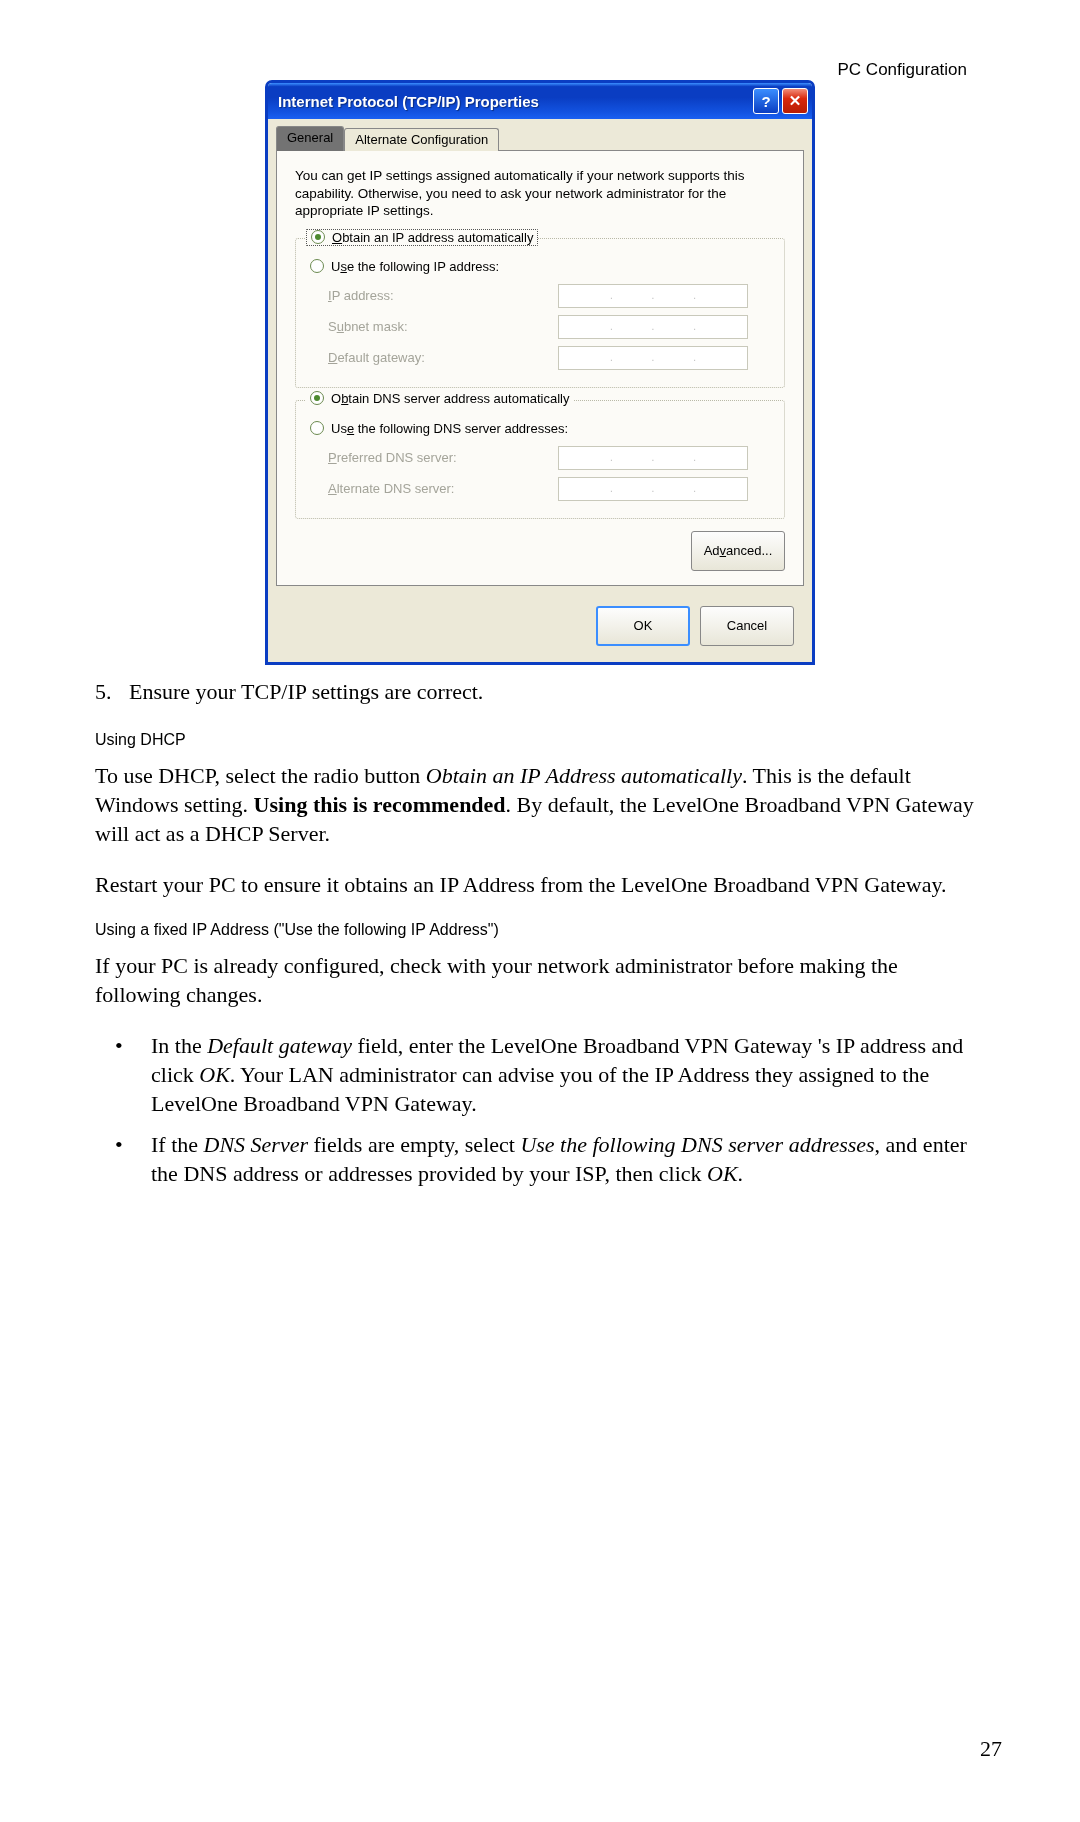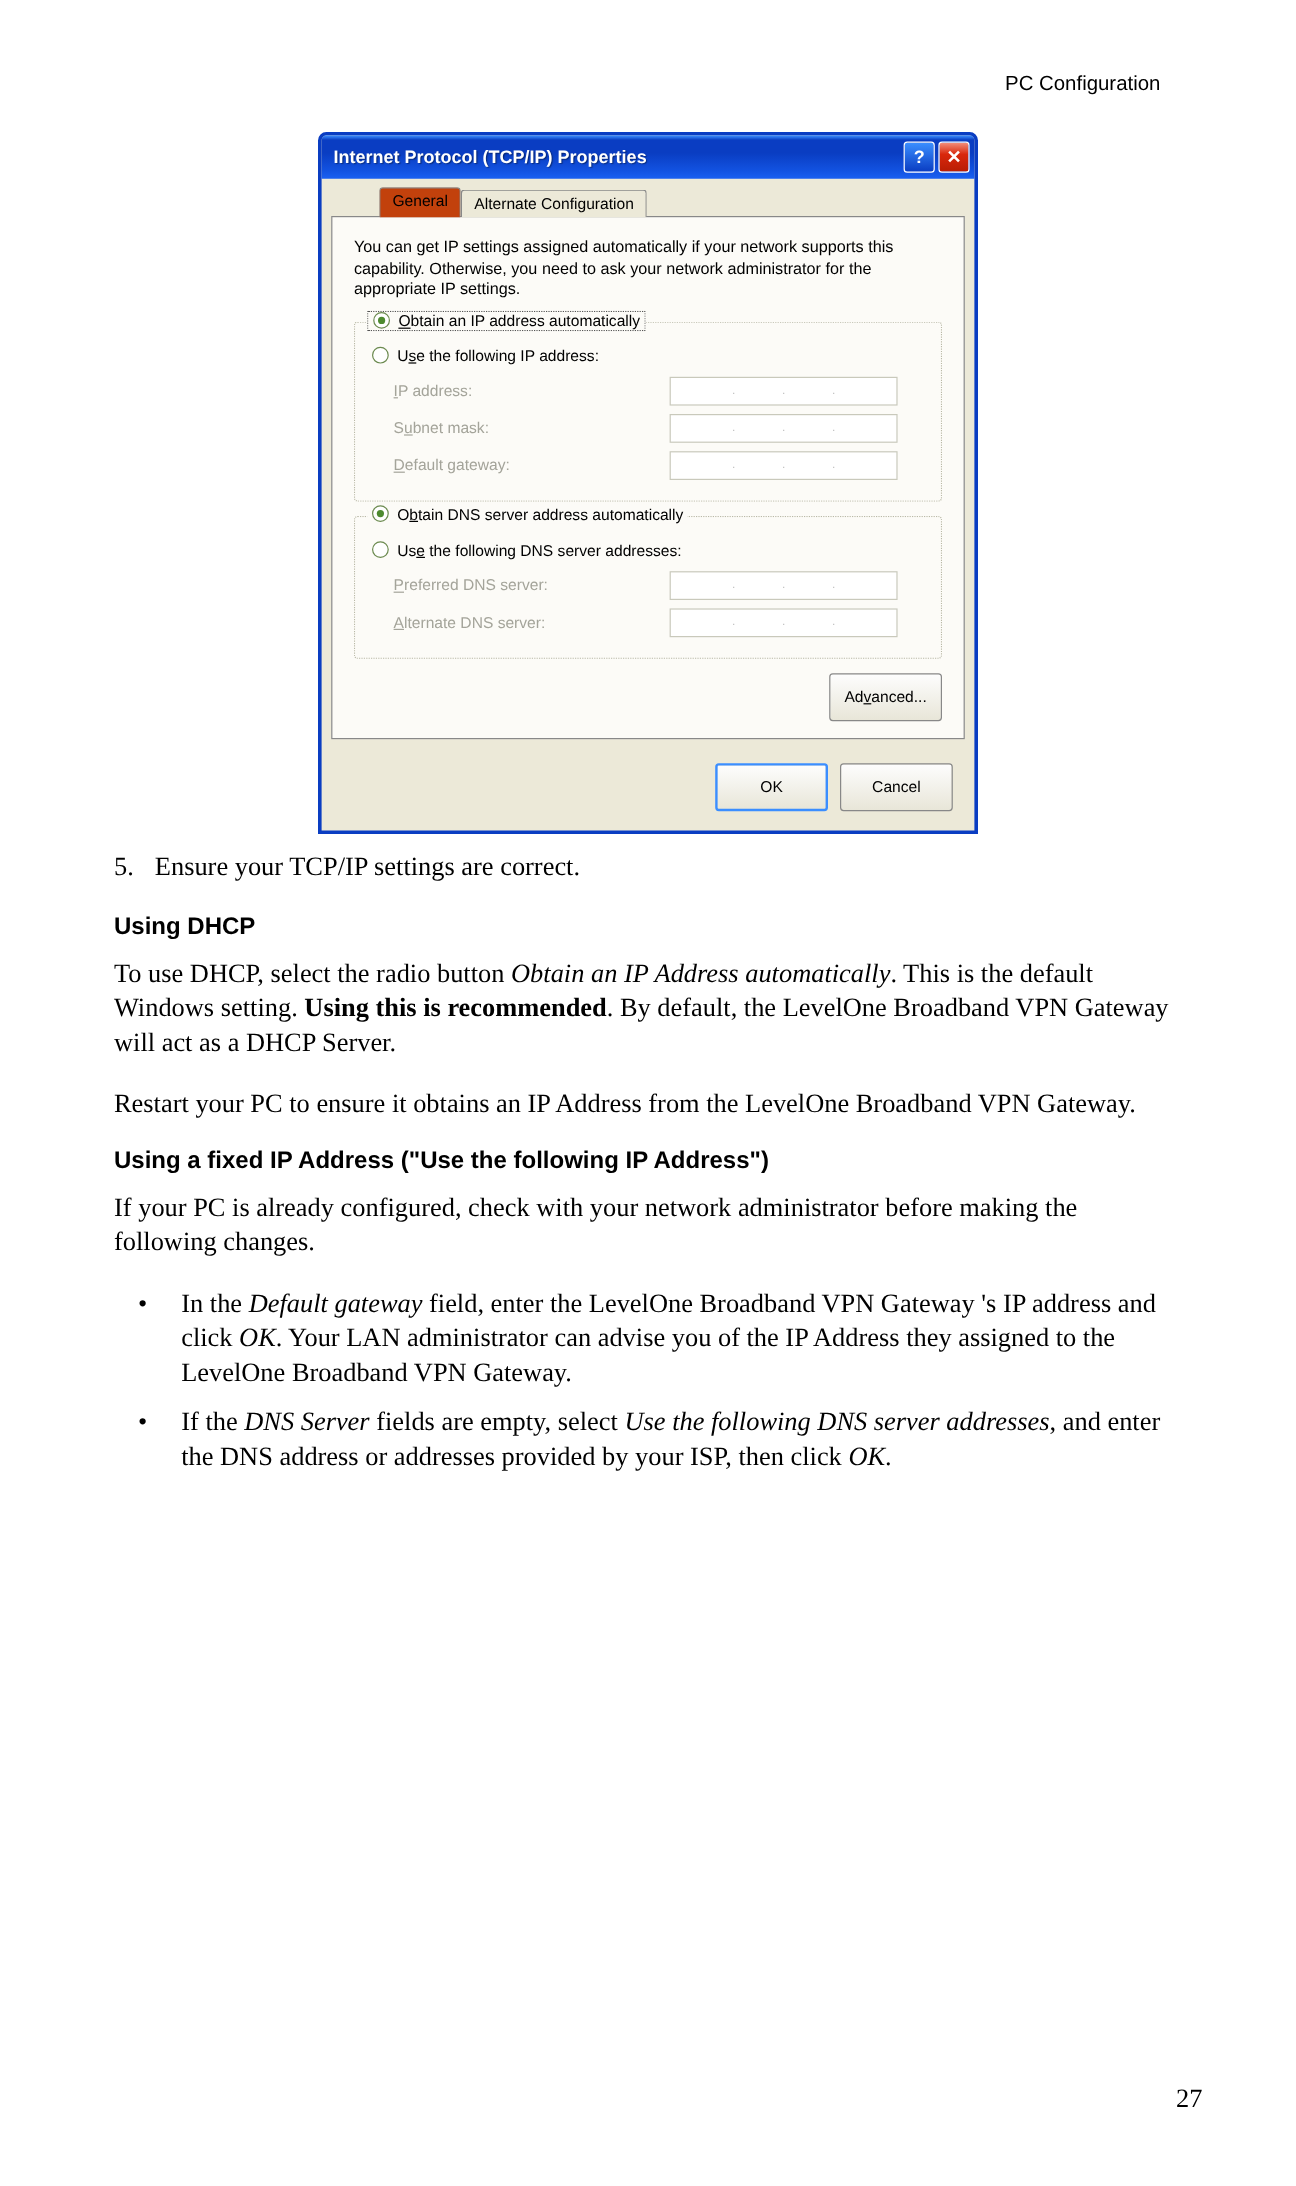--- a/index.html
+++ b/index.html
@@ -13,21 +13,20 @@
     position: relative;
   }
   .page {
     padding: 60px 95px 60px 95px;
   }
   .header-right {
     text-align: right;
     font-family: Arial, sans-serif;
     font-size: 17px;
     padding-right: 18px;
-    margin-bottom: 30px;
   }
   .dialog-wrap {
     display: flex;
     justify-content: center;
     margin-bottom: 14px;
   }
   .dialog {
     width: 550px;
     border: 3px solid #0a3dc2;
     border-radius: 7px 7px 0 0;
@@ -78,23 +77,22 @@
     background: #ece9d8;
     border: 1px solid #888;
     border-bottom: none;
     border-radius: 3px 3px 0 0;
     padding: 3px 10px 4px 10px;
     font-size: 13px;
     position: relative;
     top: 1px;
   }
   .tab.active {
-    background: #c2410c;
+    background: #737373;
     z-index: 2;
-    margin-left: 40px;
   }
   .tab:not(.active) {
     background: #ece9d8;
     margin-top: 2px;
   }
   .tab-body {
     margin: 0 8px 8px 8px;
     background: #fcfbf7;
     border: 1px solid #888;
     padding: 16px 18px 14px 18px;
@@ -206,22 +204,22 @@
     font-family: "Times New Roman", serif;
   }
   .num-item {
     font-size: 22px;
     margin: 6px 0 26px 0;
     display: flex;
   }
   .num-item .num { width: 34px; flex-shrink: 0; }
   .section-h {
     font-family: Arial, sans-serif;
-    font-weight: bold;
-    font-size: 20px;
+    font-weight: normal;
+    font-size: 16px;
     margin: 18px 0 12px 0;
   }
   .para {
     font-size: 22px;
     line-height: 1.32;
     margin: 0 0 22px 0;
   }
   .para em { font-style: italic; }
   .para strong { font-weight: bold; }
   .bullet-list {

